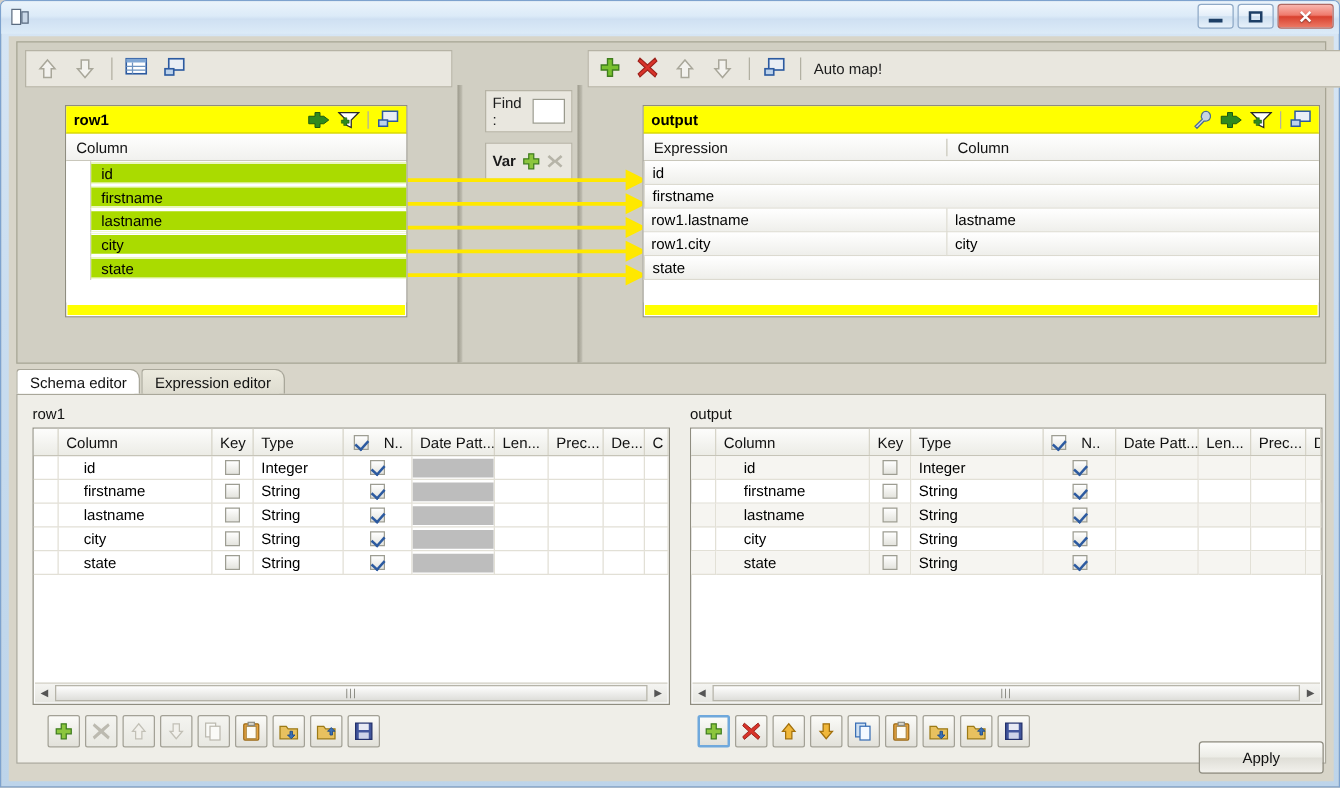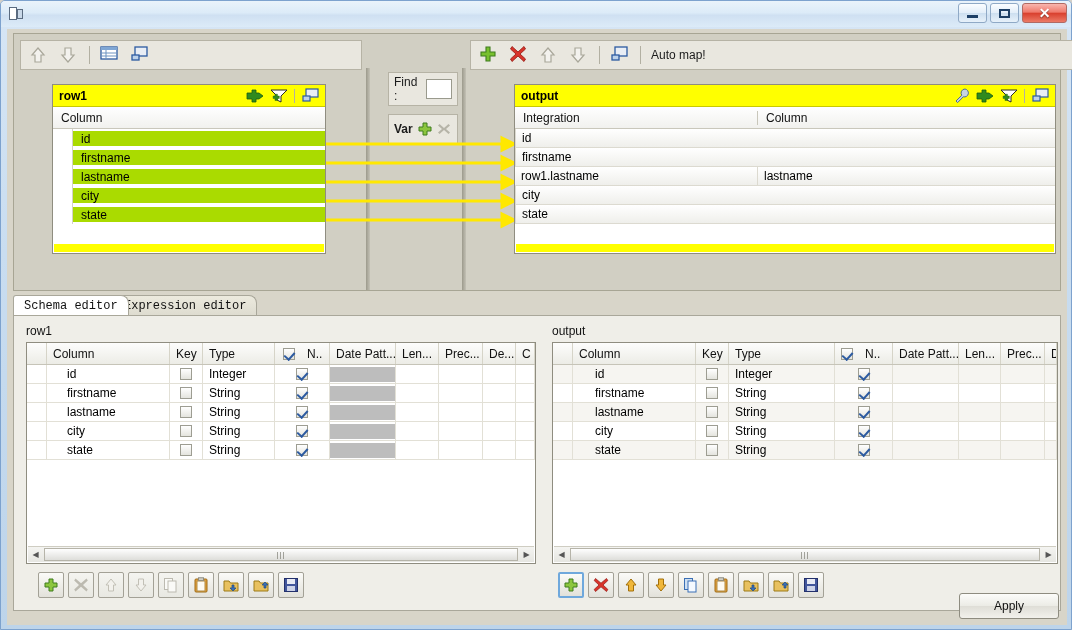--- a/index.html
+++ b/index.html
@@ -164,21 +164,21 @@
 
   
   #connectors { position:absolute; left:0; top:0; pointer-events:none; }
 
   
   #editorarea {
     position:absolute; left:6px; top:266px;
     width:1048px; height:316px;
   }
   #tabstrip {
-    height:20px; position:relative;font-family:Liberation Mono, monospace;
+    height:20px; position:relative;
   }
   .tab {
     position:absolute; top:0; height:20px;
     padding:0 10px;
     font-size:12px; color:#111;
     display:flex; align-items:center;
     border:1px solid #a9a79a;
     border-bottom:none;
     background:#ffffff;
     border-radius:3px 8px 0 0;
@@ -479,35 +479,36 @@
             <span class="tbsep" style="height:14px"></span>
             <span class="tbicon" style="width:20px;height:16px">
               <svg width="20" height="16" viewBox="0 0 20 16">
                   <rect x="5" y="1" width="12" height="8" fill="#e9eef5" stroke="#2c5aa0" stroke-width="1.2"></rect>
                   <rect x="2" y="8" width="7" height="5" fill="#bcd2ea" stroke="#2c5aa0" stroke-width="1.2"></rect>
                 </svg>
             </span>
           </span>
         </div>
         <div class="mt-colhead">
-          <span class="ch" style="width:242px">Integration</span>
+          <span class="ch" style="width:242px">Expression</span>
           <span class="ch" style="flex:1;border-left:1px solid #c9c7bb">Column</span>
         </div>
         <div class="mt-body">
           <div class="mt-row">
             <span class="mt-cell" style="flex:1;border-left:1px solid #dcdad0">id</span>
           </div>
           <div class="mt-row">
             <span class="mt-cell" style="flex:1;border-left:1px solid #dcdad0">firstname</span>
           </div>
           <div class="mt-row">
             <span class="mt-cell" style="width:242px">row1.lastname</span>
             <span class="mt-cell" style="flex:1;border-left:1px solid #dcdad0">lastname</span>
           </div>
           <div class="mt-row">
+            <span class="mt-cell" style="width:242px">row1.city</span>
             <span class="mt-cell" style="flex:1;border-left:1px solid #dcdad0">city</span>
           </div>
           <div class="mt-row">
             <span class="mt-cell" style="flex:1;border-left:1px solid #dcdad0">state</span>
           </div>
         </div>
         <div style="height:18px;background:#fff"></div>
         <div class="mt-footbar"></div>
       </div>
     </div>

